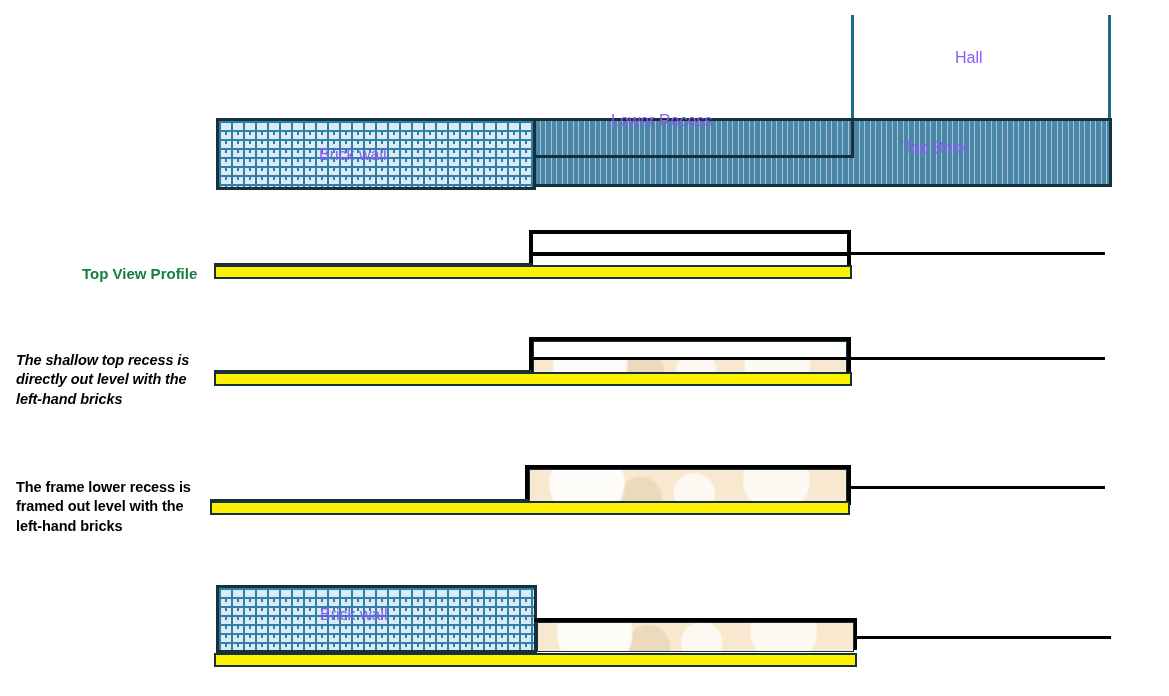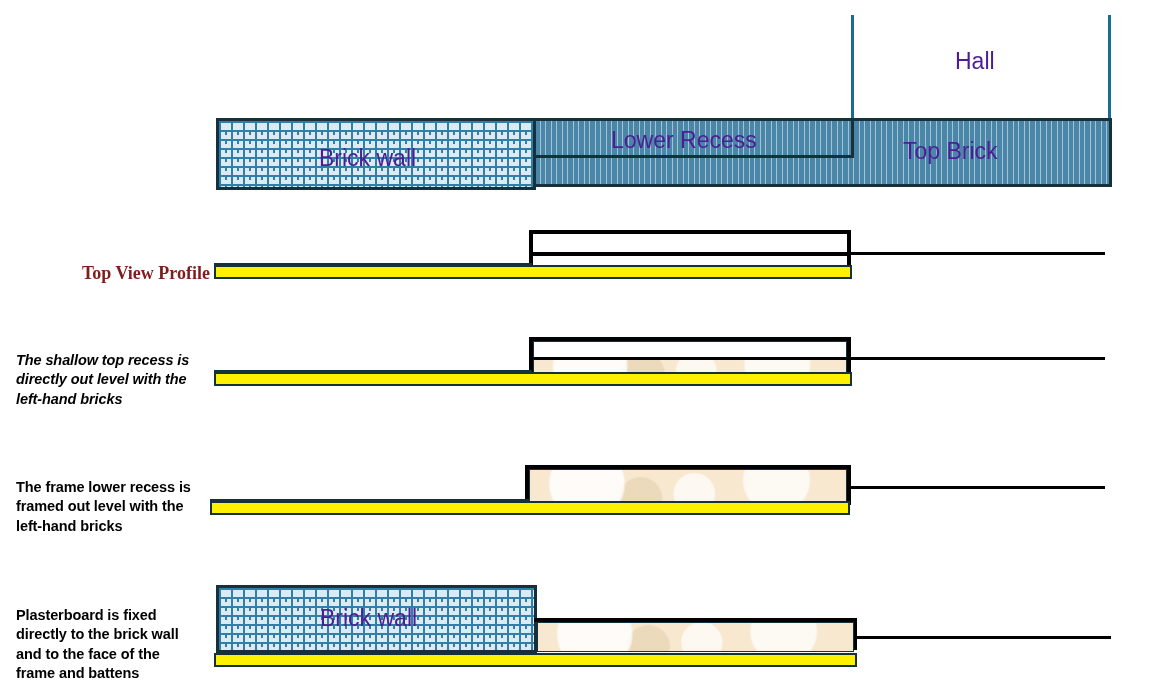--- a/index.html
+++ b/index.html
@@ -82,58 +82,57 @@
       radial-gradient(circle at 52% 70%, rgba(255,255,255,.7) 0 12%, rgba(0,0,0,0) 13%),
       radial-gradient(circle at 78% 30%, rgba(255,255,255,.75) 0 13%, rgba(0,0,0,0) 14%),
       radial-gradient(circle at 35% 85%, rgba(214,190,150,.35) 0 10%, rgba(0,0,0,0) 11%);
     border:1.5px solid #17313c;
   }
   .white-fill{background:#ffffff;}
 
   
   .lbl{
     position:absolute;
-    font-size:23px;
+    font-size:16px;
     line-height:1.1;
-    color:#4c1d95;
+    color:#8b5cf6;
     white-space:nowrap;
   }
   .note{
     position:absolute;
     font-size:14.5px;
     line-height:19.3px;
     color:#000;
     font-weight:600;
     letter-spacing:-.1px;
   }
   .note-sm{
     position:absolute;
-    font-size:18px;
+    font-size:15px;
     line-height:19px;
-    color:#7f1d1d;
+    color:#15803d;
     font-weight:600;
-    font-family:Liberation Serif, serif;
   }
 </style>
 </head>
 <body>
 
 <div class="stage">
 
   <div class="abs tealline" style="left:851px;top:15px;width:3px;height:143px;"></div>
 
   <div class="abs tealline" style="left:1108px;top:15px;width:3px;height:172px;"></div>
 
   <div class="lbl" style="left:955px;top:49px;">Hall</div>
 
   <div class="abs ink recess-hatch" style="left:532px;top:118px;width:580px;height:69px;"></div>
   <div class="lbl" style="left:903px;top:139px;">Top Brick</div>
 
   <div class="abs ink recess-hatch" style="left:532px;top:118px;width:322px;height:40px;"></div>
-  <div class="lbl" style="left:611px;top:128px;">Lower Recess</div>
+  <div class="lbl" style="left:611px;top:112px;">Lower Recess</div>
 
   <div class="abs ink brick" style="left:216px;top:118px;width:320px;height:72px;"></div>
   <div class="lbl" style="left:319px;top:146px;">Brick wall</div>
 
   <div class="note-sm" style="left:82px;top:264px;">Top View Profile</div>
 
   <div class="abs black-line" style="left:529px;top:230px;width:322px;height:4px;"></div>
 
   <div class="abs black-line" style="left:529px;top:230px;width:4px;height:40px;"></div>
 
@@ -173,26 +172,20 @@
 
   <div class="abs black-line" style="left:525px;top:465px;width:326px;height:4px;"></div>
   <div class="abs black-line" style="left:525px;top:465px;width:4px;height:40px;"></div>
   <div class="abs black-line" style="left:847px;top:465px;width:4px;height:40px;"></div>
 
   <div class="abs beige" style="left:529px;top:469px;width:318px;height:36px;"></div>
   <div class="abs black-line" style="left:851px;top:486px;width:254px;height:3px;"></div>
   <div class="abs dkline" style="left:210px;top:499px;width:320px;height:3px;"></div>
   <div class="abs yellow" style="left:210px;top:501px;width:640px;height:14px;"></div>
 
-  <div class="note" style="left:16px;top:606px;width:200px;white-space:normal;">
-    <span>Plasterboard is fixed</span><br>
-    <span>directly to the brick wall</span><br>
-    <span>and to the face of the</span><br>
-    <span>frame and battens</span>
-  </div>
 
   <div class="abs ink brick" style="left:216px;top:585px;width:321px;height:68px;"></div>
   <div class="lbl" style="left:320px;top:606px;">Brick wall</div>
 
   <div class="abs black-line" style="left:534px;top:618px;width:323px;height:4px;"></div>
   <div class="abs black-line" style="left:853px;top:618px;width:4px;height:32px;"></div>
   <div class="abs beige" style="left:537px;top:622px;width:317px;height:30px;"></div>
   <div class="abs black-line" style="left:857px;top:636px;width:254px;height:3px;"></div>
 
   <div class="abs yellow" style="left:214px;top:653px;width:643px;height:14px;"></div>

